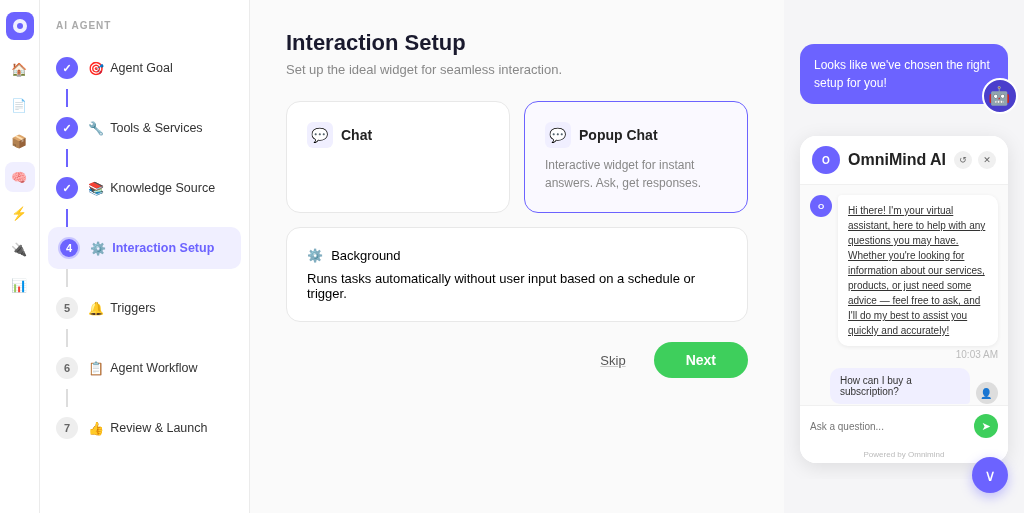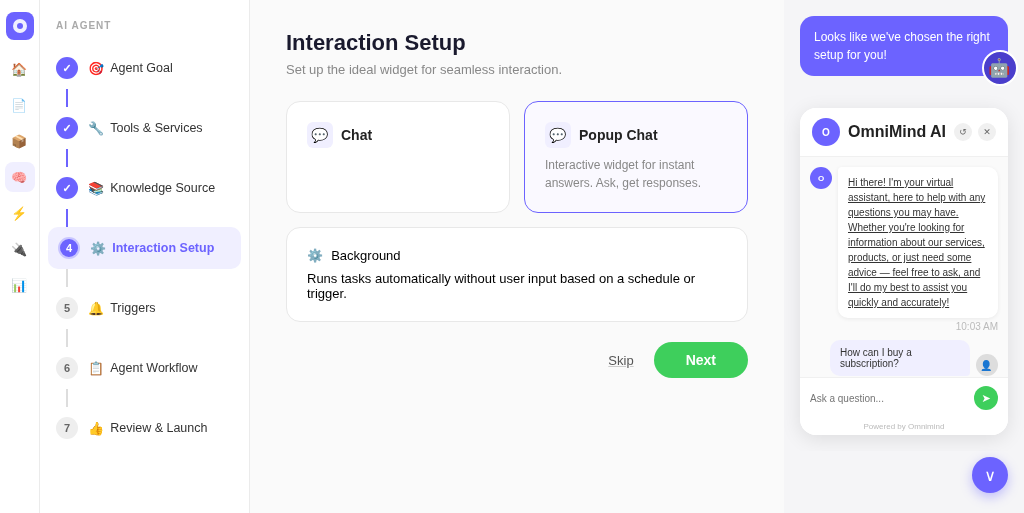--- a/index.html
+++ b/index.html
@@ -192,21 +192,21 @@
       display: flex;
       align-items: center;
       gap: 8px;
       margin-bottom: 8px;
     }
 
     .bottom-actions {
       display: flex;
       justify-content: flex-end;
       align-items: center;
-      gap: 20px;
+      gap: 28px;
       margin-top: 20px;
     }
     .btn-skip {
       background: none;
       border: none;
       color: #555;
       font-size: 13px;
       cursor: pointer;
       text-decoration: underline;
       text-decoration-color: #ccc;
@@ -543,21 +543,21 @@
 
   <div class="bottom-actions">
     <button class="btn-skip">Skip</button>
     <button class="btn-next">Next</button>
   </div>
 </div>
 
 <div class="right-panel-wrapper">
   <div class="right-panel">
 
-    <div style="position: relative; margin-bottom: 20px;">
+    <div style="position: relative; margin-bottom: 20px; margin-top: 28px;">
       <div class="chosen-bubble">
         <span>Looks like we've chosen the right setup for you!</span>
         <div class="bot-avatar">🤖</div>
       </div>
     </div>
 
     <div class="chat-widget">
       <div class="chat-header">
         <div class="chat-header-left">
           <div class="chat-avatar">O</div>

